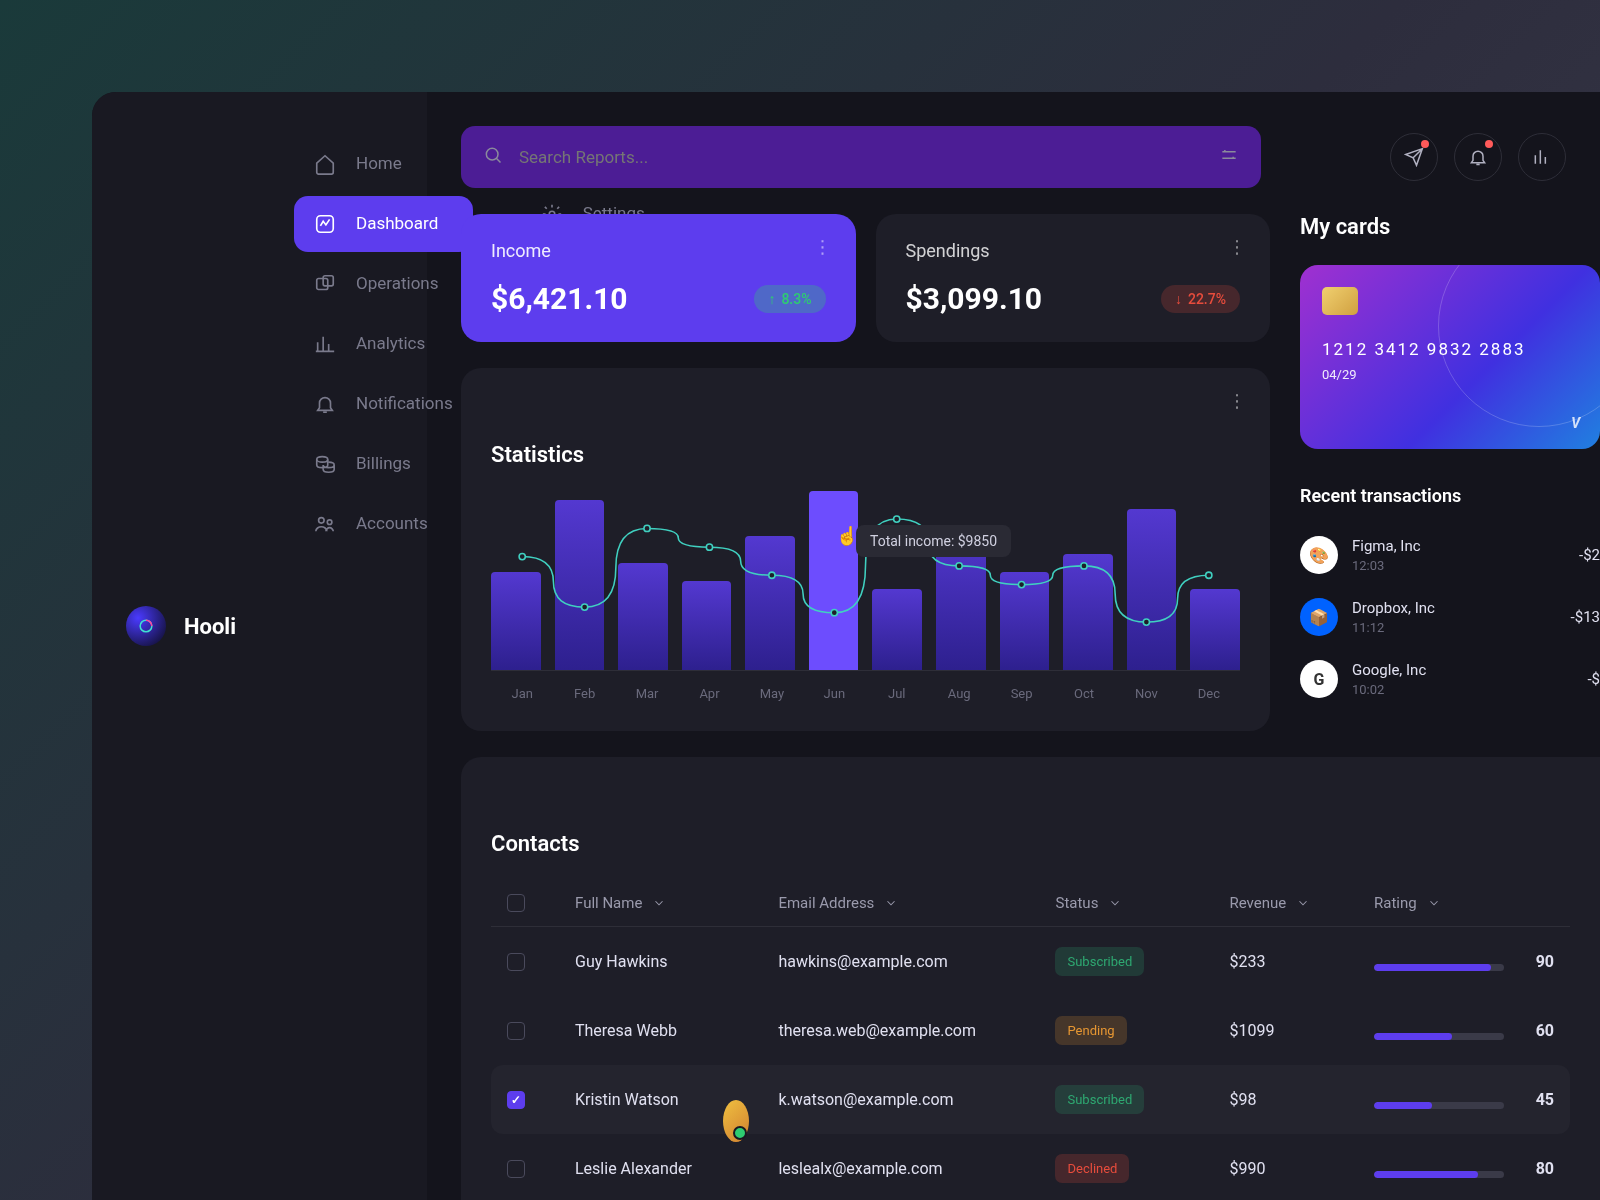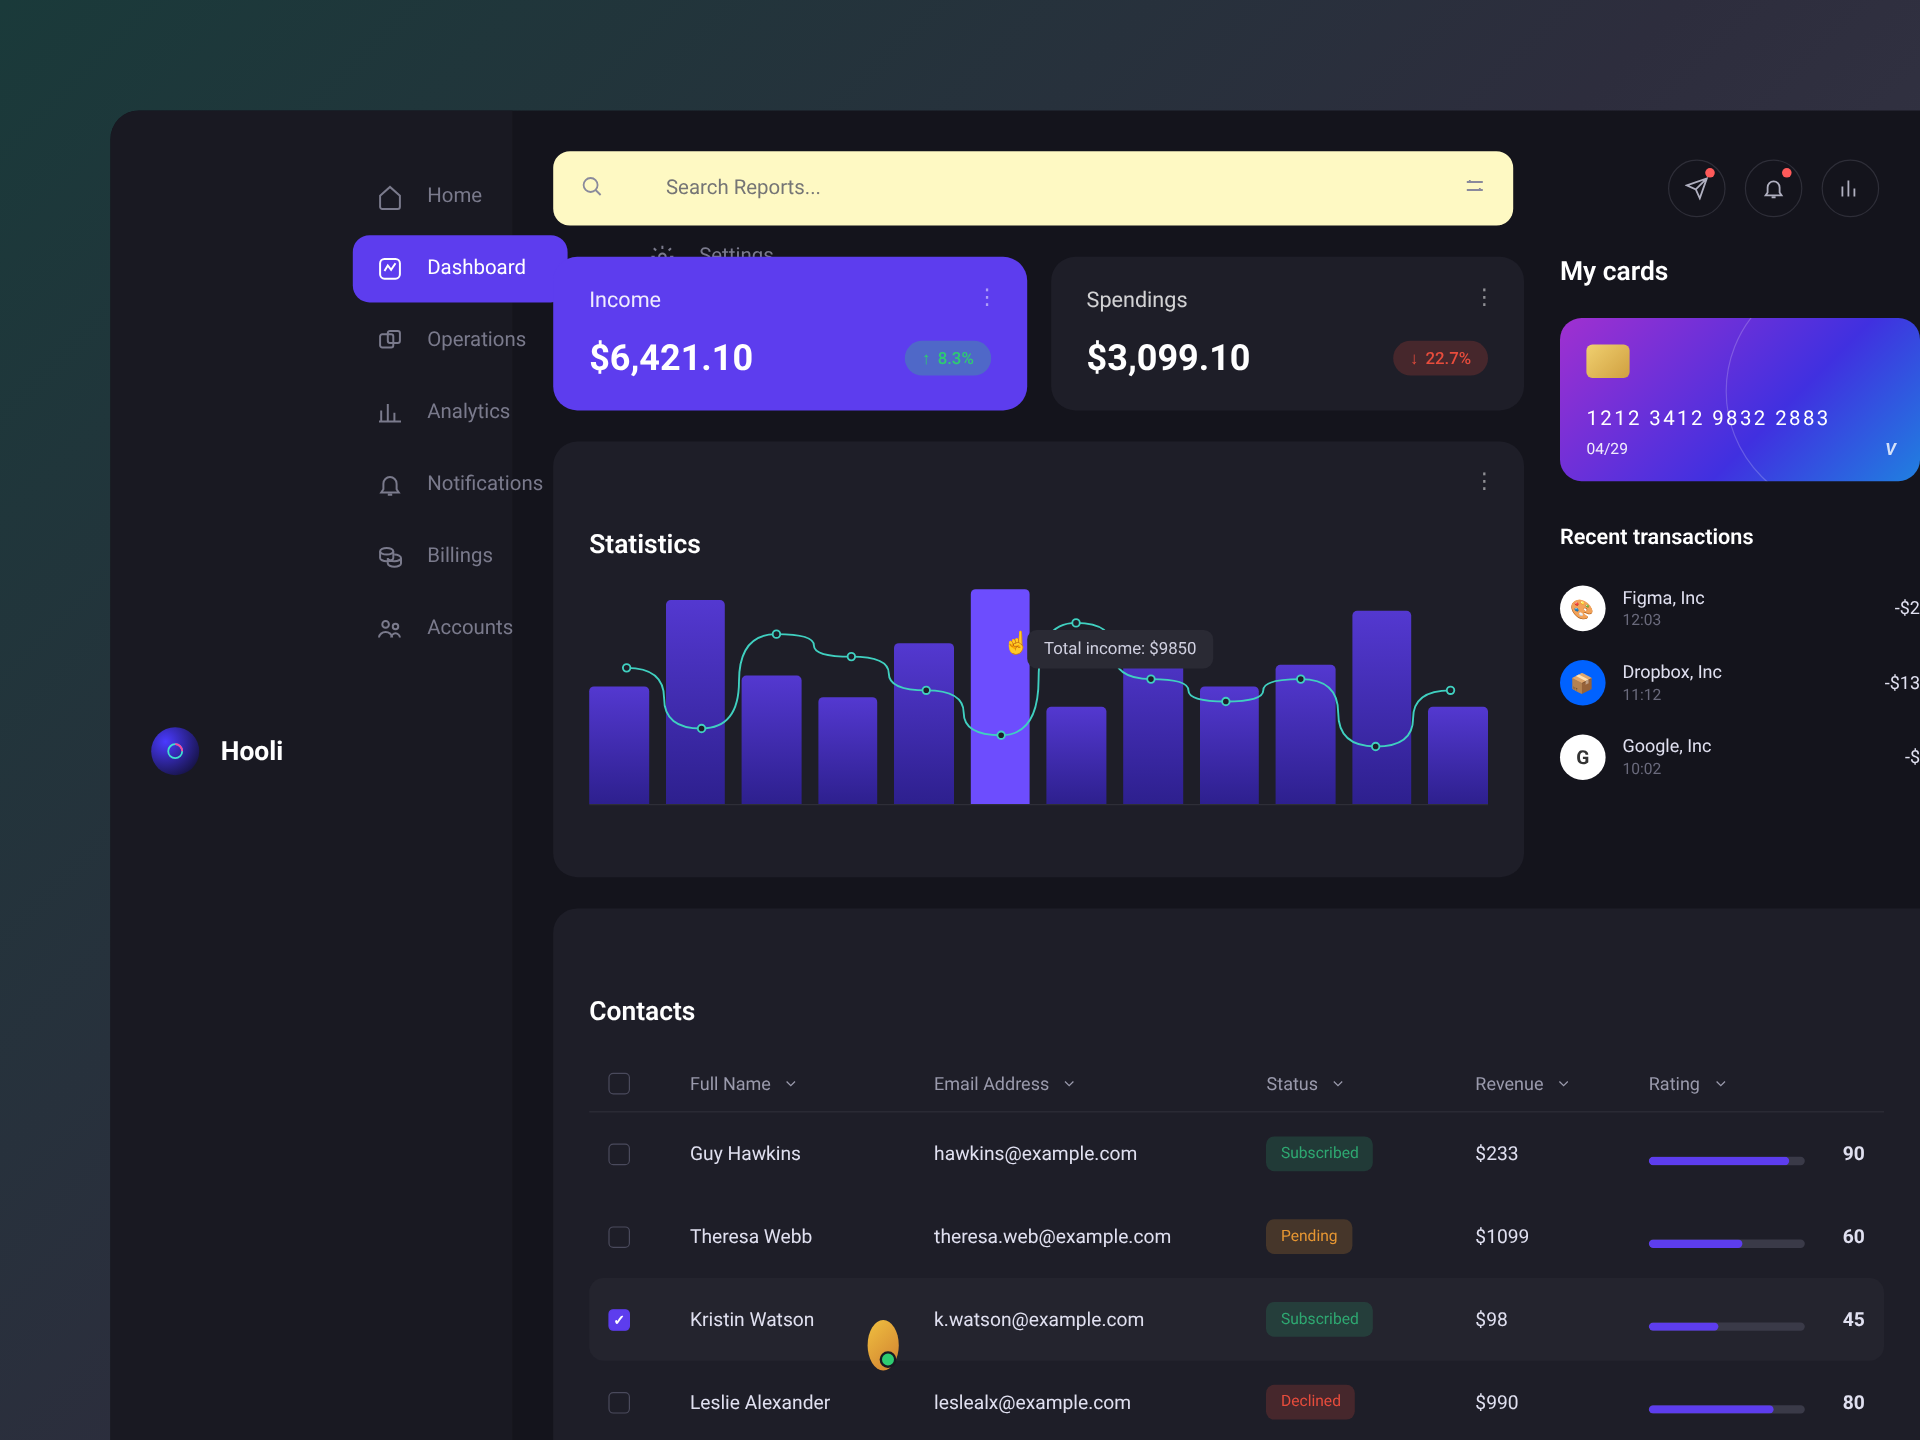--- a/index.html
+++ b/index.html
@@ -15,21 +15,21 @@
 .nav-item.active { background: #5d3dee; color: #fff; }
 .nav-item .icon { width: 22px; height: 22px; display: flex; align-items: center; justify-content: center; }
 .nav-divider { height: 1px; background: #26262e; margin: 24px 0; }
 .nav-bottom { padding: 0 24px; }
 .user { margin-top: auto; padding: 24px 34px; display: flex; align-items: center; gap: 16px; border-top: 1px solid #26262e; }
 .avatar { width: 42px; height: 42px; border-radius: 50%; background: linear-gradient(135deg, #f0c040, #d08030); position: relative; }
 .avatar::after { content: ''; position: absolute; bottom: 2px; right: 2px; width: 10px; height: 10px; border-radius: 50%; background: #2ecc71; border: 2px solid #191922; }
 .user-name { color: #b0b0c0; font-size: 17px; }
 .main { flex: 1; padding: 34px 0 0 34px; display: flex; flex-direction: column; gap: 26px; overflow: hidden; }
 .topbar { display: flex; align-items: center; gap: 22px; padding-right: 34px; }
-.search { flex: 1; max-width: 800px; background: #fef9c3; border-radius: 14px; display: flex; align-items: center; padding: 0 22px; height: 62px; position: relative; gap: 36px; }
+.search { flex: 1; max-width: 800px; background: #4c1d95; border-radius: 14px; display: flex; align-items: center; padding: 0 22px; height: 62px; position: relative; }
 .search input { flex: 1; background: none; border: none; color: #8a8a9c; font-size: 17px; outline: none; margin-left: 16px; }
 .search-filter { position: absolute; right: 22px; }
 .top-actions { display: flex; gap: 16px; margin-left: auto; }
 .icon-btn { width: 48px; height: 48px; border-radius: 50%; border: 1px solid #2e2e38; display: flex; align-items: center; justify-content: center; position: relative; cursor: pointer; }
 .icon-btn .dot { position: absolute; top: 6px; right: 8px; width: 8px; height: 8px; border-radius: 50%; background: #ff5a5a; }
 .content-row { display: flex; gap: 30px; padding-right: 0; }
 .col-left { flex: 1; display: flex; flex-direction: column; gap: 26px; min-width: 0; }
 .col-right { width: 300px; display: flex; flex-direction: column; gap: 26px; }
 .stat-cards { display: flex; gap: 20px; }
 .stat-card { flex: 1; background: #1e1e28; border-radius: 20px; padding: 26px 30px; position: relative; }
@@ -46,21 +46,21 @@
 .chart { height: 210px; position: relative; }
 .chart-bars { position: absolute; inset: 0 0 30px 0; display: flex; align-items: flex-end; justify-content: space-between; gap: 14px; border-bottom: 1px solid #2e2e38; }
 .chart-bar { flex: 1; background: linear-gradient(to top, #3020a0, #5d3dee); border-radius: 4px 4px 0 0; opacity: 0.85; }
 .chart-bar.highlight { opacity: 1; background: #6d4dfe; }
 .chart-labels { position: absolute; bottom: 0; left: 0; right: 0; display: flex; justify-content: space-between; }
 .chart-label { flex: 1; text-align: center; color: #6a6a7c; font-size: 13px; }
 .chart-line { position: absolute; inset: 0 0 30px 0; pointer-events: none; }
 .tooltip { position: absolute; top: 34px; left: 365px; background: #2a2a34; padding: 8px 14px; border-radius: 8px; color: #d0d0e0; font-size: 14px; white-space: nowrap; }
 .cursor { position: absolute; top: 34px; left: 345px; color: #fff; font-size: 18px; }
 .cards-title { color: #fff; font-size: 22px; font-weight: 600; }
-.credit-card { height: 136px; border-radius: 18px; background: linear-gradient(135deg, #a030d0, #4030e0 60%, #2080e0); padding: 22px; color: #fff; position: relative; overflow: hidden; }
+.credit-card { height: 184px; border-radius: 18px; background: linear-gradient(135deg, #a030d0, #4030e0 60%, #2080e0); padding: 22px; color: #fff; position: relative; overflow: hidden; }
 .credit-card::before { content: ''; position: absolute; top: -40px; right: -40px; width: 200px; height: 200px; border-radius: 50%; border: 1px solid rgba(255,255,255,0.2); }
 .chip { width: 36px; height: 28px; background: linear-gradient(135deg, #f0d070, #d0a040); border-radius: 5px; margin-bottom: 24px; }
 .card-num { font-size: 17px; letter-spacing: 2px; margin-bottom: 8px; }
 .card-exp { font-size: 13px; opacity: 0.9; }
 .card-brand { position: absolute; bottom: 18px; right: 20px; font-size: 14px; font-weight: 700; font-style: italic; opacity: 0.8; }
 .rt-title { color: #fff; font-size: 18px; font-weight: 600; margin-top: 10px; margin-bottom: 18px; }
 .tx { display: flex; align-items: center; gap: 14px; padding: 12px 0; }
 .tx-icon { width: 38px; height: 38px; border-radius: 50%; background: #fff; display: flex; align-items: center; justify-content: center; font-size: 16px; font-weight: 700; }
 .tx-body { flex: 1; min-width: 0; }
 .tx-name { color: #e0e0f0; font-size: 15px; }
@@ -270,20 +270,34 @@
                 <circle cx="210" cy="54.000000000000014" r="3" fill="#1e1e28" stroke="#40d0c0" stroke-width="1.5"></circle>
                 <circle cx="270" cy="80.99999999999999" r="3" fill="#1e1e28" stroke="#40d0c0" stroke-width="1.5"></circle>
                 <circle cx="330" cy="117" r="3" fill="#1e1e28" stroke="#40d0c0" stroke-width="1.5"></circle>
                 <circle cx="390" cy="27" r="3" fill="#1e1e28" stroke="#40d0c0" stroke-width="1.5"></circle>
                 <circle cx="450" cy="72" r="3" fill="#1e1e28" stroke="#40d0c0" stroke-width="1.5"></circle>
                 <circle cx="510" cy="90" r="3" fill="#1e1e28" stroke="#40d0c0" stroke-width="1.5"></circle>
                 <circle cx="570" cy="72" r="3" fill="#1e1e28" stroke="#40d0c0" stroke-width="1.5"></circle>
                 <circle cx="630" cy="126" r="3" fill="#1e1e28" stroke="#40d0c0" stroke-width="1.5"></circle>
                 <circle cx="690" cy="80.99999999999999" r="3" fill="#1e1e28" stroke="#40d0c0" stroke-width="1.5"></circle>
               </svg>
+            <div class="chart-labels" id="chart-labels">
+                <div class="chart-label">Jan</div>
+                <div class="chart-label">Feb</div>
+                <div class="chart-label">Mar</div>
+                <div class="chart-label">Apr</div>
+                <div class="chart-label">May</div>
+                <div class="chart-label">Jun</div>
+                <div class="chart-label">Jul</div>
+                <div class="chart-label">Aug</div>
+                <div class="chart-label">Sep</div>
+                <div class="chart-label">Oct</div>
+                <div class="chart-label">Nov</div>
+                <div class="chart-label">Dec</div>
+              </div>
             <div class="cursor">☝</div>
             <div class="tooltip">Total income: $9850</div>
           </div>
         </div>
       </div>
 
       <div class="col-right">
         <div class="cards-title">My cards</div>
         <div class="credit-card">
           <div class="chip"></div>

